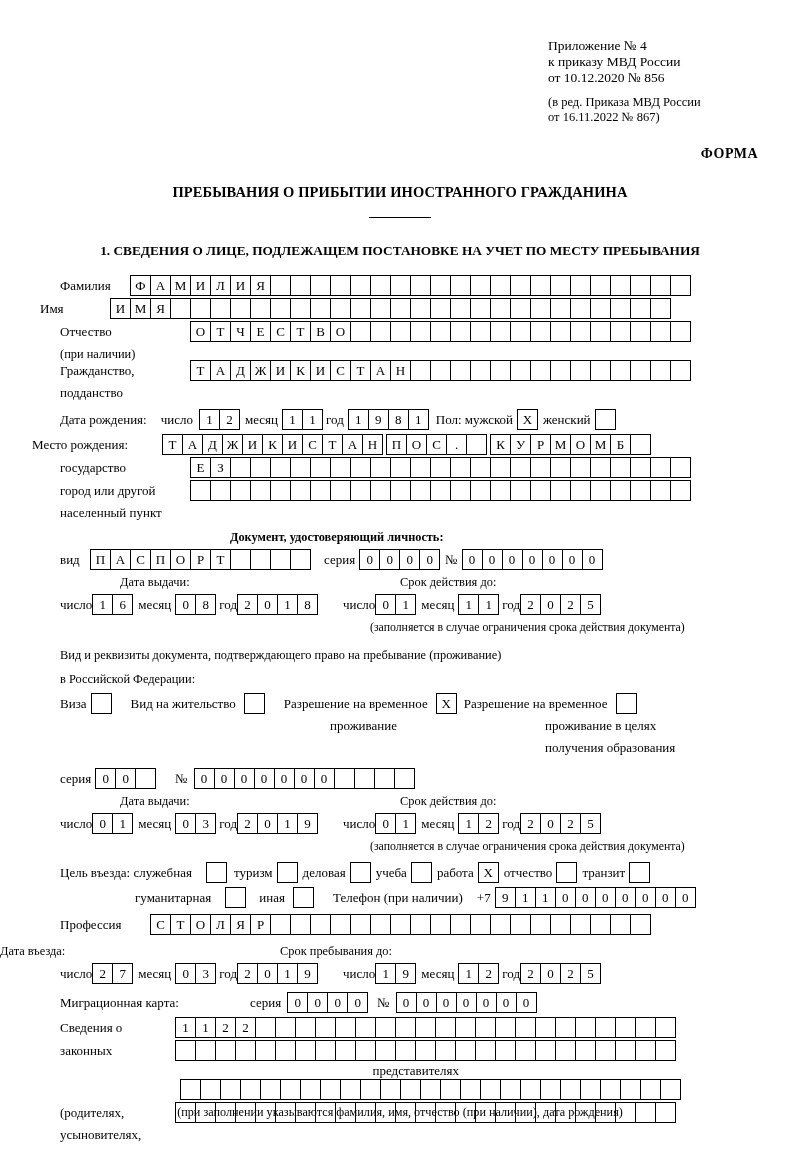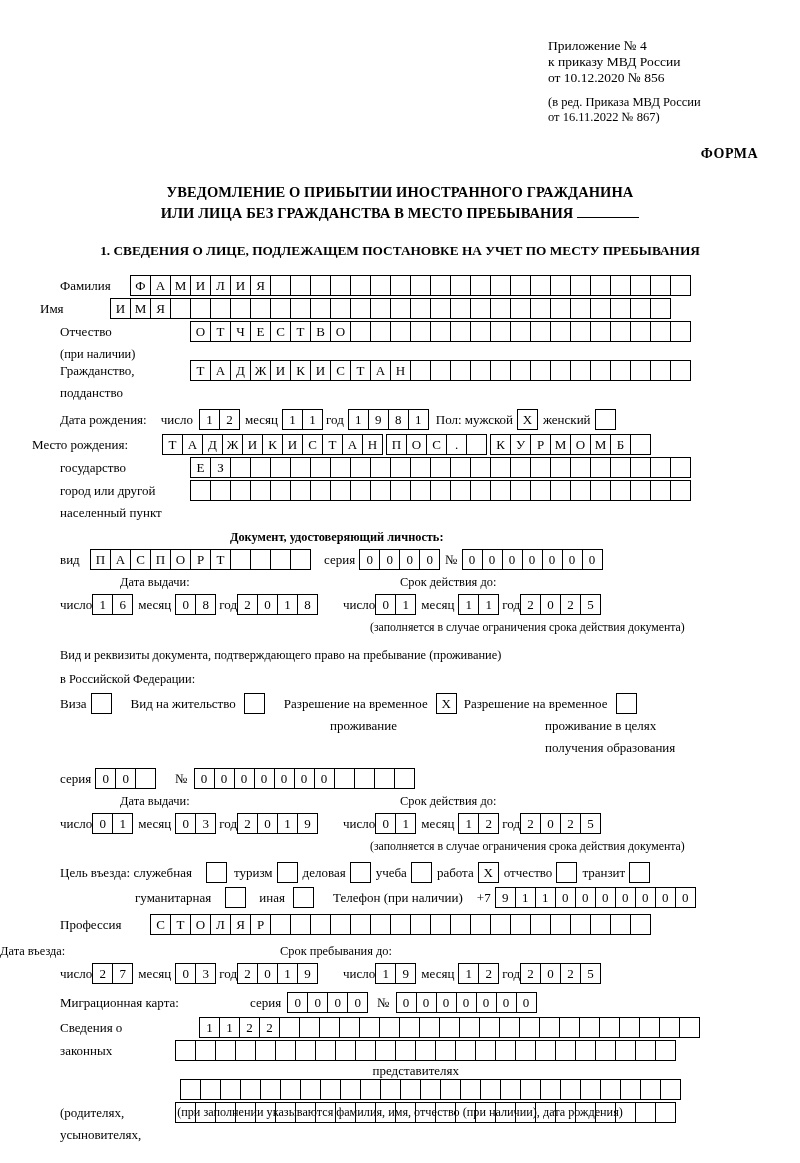--- a/index.html
+++ b/index.html
@@ -107,22 +107,22 @@
     <div>Приложение № 4</div>
     <div>к приказу МВД России</div>
     <div>от 10.12.2020 № 856</div>
     <div class="sub">(в ред. Приказа МВД России</div>
     <div class="sub" style="margin-top:0">от 16.11.2022 № 867)</div>
   </div>
 
   <div class="forma">ФОРМА</div>
 
   <div class="title">
-    <div>УВЕДОМЛЕНИЕ О ПРИБЫТИИ ИНОСТРАННОГО ГРАЖДАНИНА</div>
-    <div><span>ИЛИ ЛИЦА БЕЗ ГРАЖДАНСТВА В МЕСТО ПРЕБЫВАНИЯ</span> <span class="ul"></span></div>
+    <div>ПРЕБЫВАНИЯ О ПРИБЫТИИ ИНОСТРАННОГО ГРАЖДАНИНА</div>
+    <div> <span class="ul"></span></div>
   </div>
 
   <div class="sect">1. СВЕДЕНИЯ О ЛИЦЕ, ПОДЛЕЖАЩЕМ ПОСТАНОВКЕ НА УЧЕТ ПО МЕСТУ ПРЕБЫВАНИЯ</div>
 
   <div class="body">
 
     <div class="row" style="padding-left:60px;">
       <span class="lbl" style="width:70px;">Фамилия</span>
       <span class="cells">
           <span class="cell">Ф</span>
@@ -779,21 +779,21 @@
           <span class="cell">0</span>
           <span class="cell">0</span>
           <span class="cell">0</span>
           <span class="cell">0</span>
           <span class="cell">0</span>
           <span class="cell">0</span>
           <span class="cell">0</span>
         </span>
     </div>
 
-    <div class="row flexgap" style="padding-left:60px; margin-top:4px;gap:24px;">
+    <div class="row flexgap" style="padding-left:60px; margin-top:4px;">
       <span class="lbl" style="width:115px;">Сведения о</span>
       <span class="cells">
           <span class="cell">1</span>
           <span class="cell">1</span>
           <span class="cell">2</span>
           <span class="cell">2</span>
           <span class="cell"></span>
           <span class="cell"></span>
           <span class="cell"></span>
           <span class="cell"></span>

